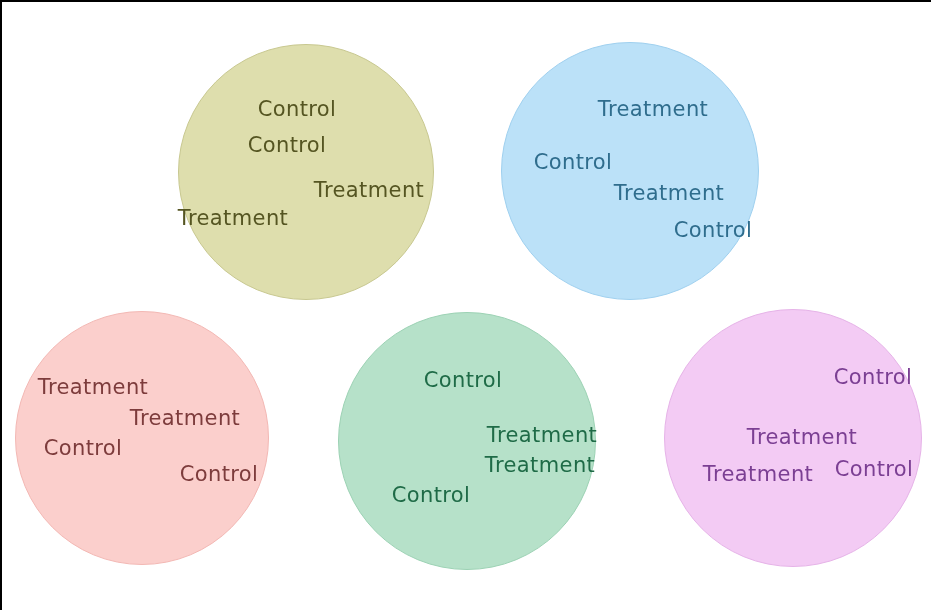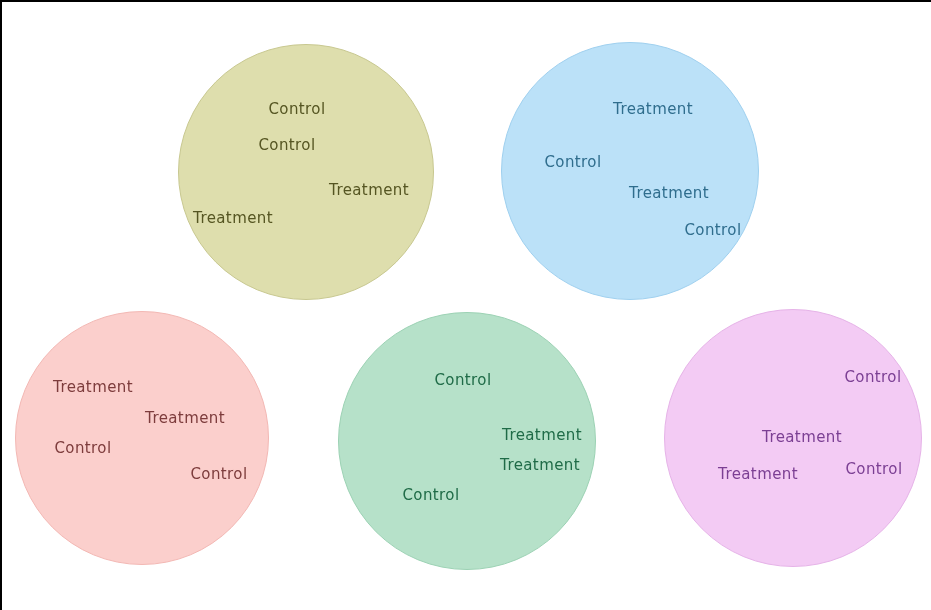--- a/index.html
+++ b/index.html
@@ -24,21 +24,21 @@
   }
   .cluster-circle {
     position: absolute;
     border-radius: 50%;
     border: 1px solid transparent;
     box-sizing: border-box;
   }
   .pt-label {
     position: absolute;
     transform: translate(-50%, -50%);
-    font-size: 15px;
+    font-size: 21px;
     letter-spacing: 0.4px;
     white-space: nowrap;
     line-height: 1;
   }
 </style>
 </head>
 <body>
 
 <div class="frame">
   <div class="plot" id="plot">

